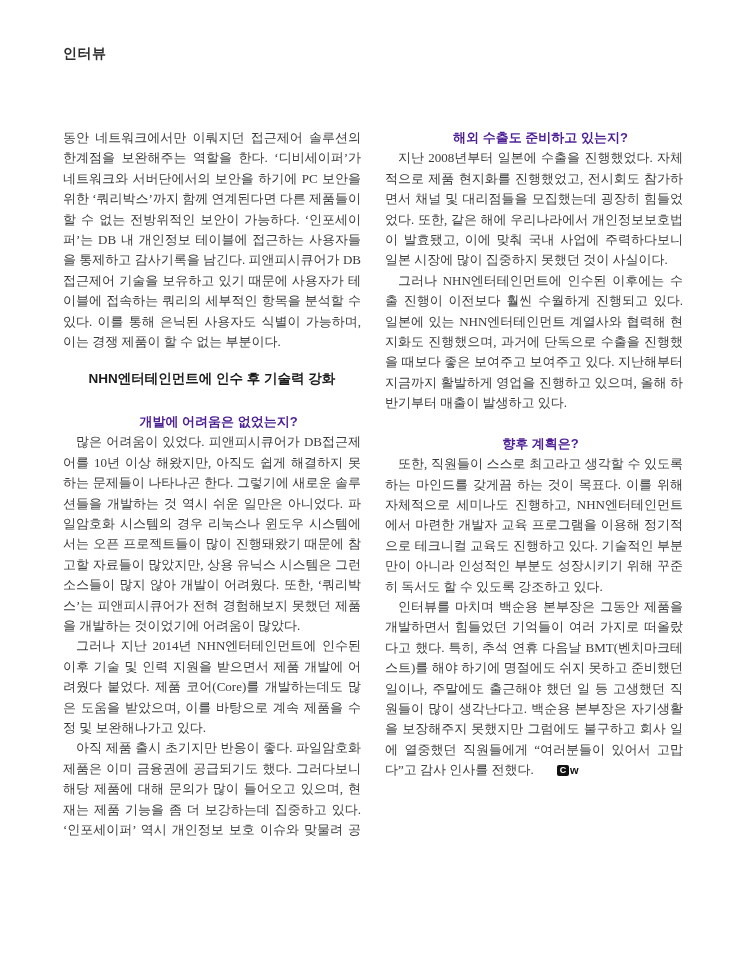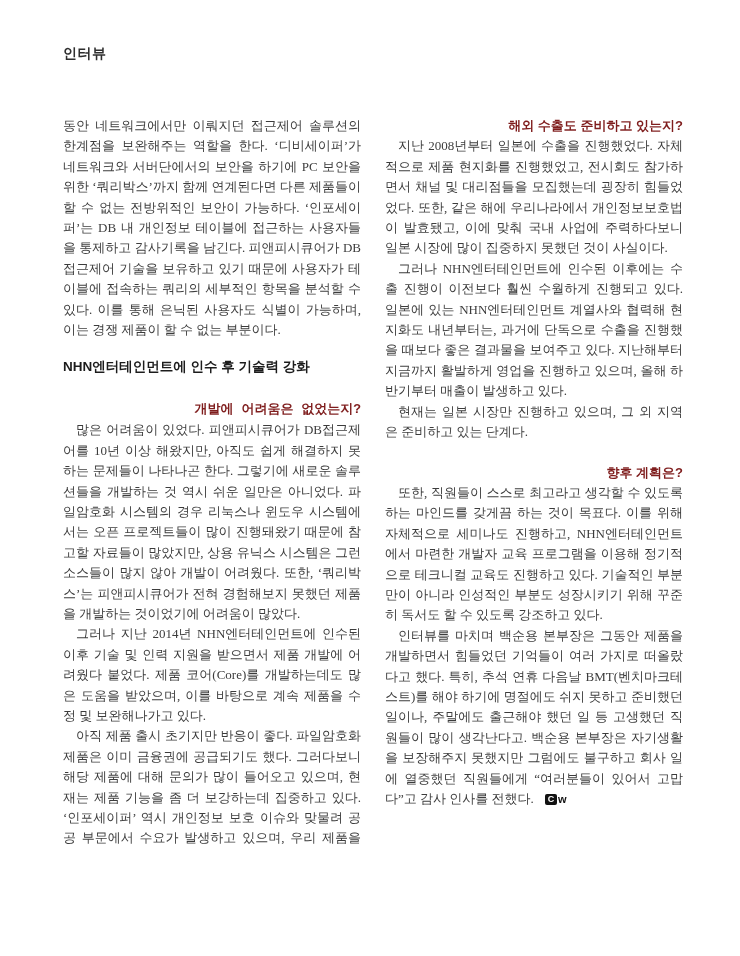--- a/index.html
+++ b/index.html
@@ -47,37 +47,37 @@
   }
   .para.noindent { text-indent: 0; }
   .section-heading {
     font-family: "Liberation Sans", "DejaVu Sans", sans-serif;
     font-size: 13.5px;
     font-weight: bold;
     color: #1c1c1c;
     margin: 17px 0 0 0;
     line-height: 20.4px;
     text-indent: 0;
-    text-align: left;
+    text-align: center;
   }
   .question {
     font-family: "Liberation Sans", "DejaVu Sans", sans-serif;
     font-size: 13px;
     font-weight: bold;
-    color: #7f1d1d;
+    color: #4c1d95;
     margin: 20px 0 0 0;
     line-height: 20.4px;
     text-indent: 13px;
-    text-align: right;
+    text-align: center;
   }
-  .section-heading + .question { margin-top: 22px; font-family: Liberation Mono, monospace; }
-  .col > :first-child { margin-top: 0; }
+  .section-heading + .question { margin-top: 22px; }
+  .col > :first-child { margin-top: 12px; }
   .cw-mark {
     display: inline-block;
-    margin-left: 8px;
+    margin-left: 20px;
     white-space: nowrap;
     text-indent: 0;
   }
   .cw-badge {
     display: inline-block;
     background: #111111;
     color: #ffffff;
     font-family: "Liberation Sans", "DejaVu Sans", sans-serif;
     font-weight: bold;
     font-size: 9px;
@@ -139,22 +139,21 @@
       <h2 class="section-heading">NHN엔터테인먼트에 인수 후 기술력 강화</h2>
       <h3 class="question">개발에 어려움은 없었는지?</h3>
       <p class="para">많은 어려움이 있었다. 피앤피시큐어가 DB접근제어를 10년 이상 해왔지만, 아직도 쉽게 해결하지 못하는 문제들이 나타나곤 한다. 그렇기에 새로운 솔루션들을 개발하는 것 역시 쉬운 일만은 아니었다. 파일암호화 시스템의 경우 리눅스나 윈도우 시스템에서는 오픈 프로젝트들이 많이 진행돼왔기 때문에 참고할 자료들이 많았지만, 상용 유닉스 시스템은 그런 소스들이 많지 않아 개발이 어려웠다. 또한, ‘쿼리박스’는 피앤피시큐어가 전혀 경험해보지 못했던 제품을 개발하는 것이었기에 어려움이 많았다.</p>
       <p class="para">그러나 지난 2014년 NHN엔터테인먼트에 인수된 이후 기술 및 인력 지원을 받으면서 제품 개발에 어려웠다 붙었다. 제품 코어(Core)를 개발하는데도 많은 도움을 받았으며, 이를 바탕으로 계속 제품을 수정 및 보완해나가고 있다.</p>
       <p class="para">아직 제품 출시 초기지만 반응이 좋다. 파일암호화 제품은 이미 금융권에 공급되기도 했다. 그러다보니 해당 제품에 대해 문의가 많이 들어오고 있으며, 현재는 제품 기능을 좀 더 보강하는데 집중하고 있다. ‘인포세이퍼’ 역시 개인정보 보호 이슈와 맞물려 공공 부문에서 수요가 발생하고 있으며, 우리 제품을 취급하는 채널사들이 빠르게 제품을 공급해줄 것을 요구하고 있을 정도다. 이르면 올 하반기부터, 늦어도 내년부터는 신제품들로 인한 매출이 발생할 것으로 기대하고 있다.</p>
     </div>
 
     <div class="col">
       <h3 class="question">해외 수출도 준비하고 있는지?</h3>
       <p class="para">지난 2008년부터 일본에 수출을 진행했었다. 자체적으로 제품 현지화를 진행했었고, 전시회도 참가하면서 채널 및 대리점들을 모집했는데 굉장히 힘들었었다. 또한, 같은 해에 우리나라에서 개인정보보호법이 발효됐고, 이에 맞춰 국내 사업에 주력하다보니 일본 시장에 많이 집중하지 못했던 것이 사실이다.</p>
-      <p class="para">그러나 NHN엔터테인먼트에 인수된 이후에는 수출 진행이 이전보다 훨씬 수월하게 진행되고 있다. 일본에 있는 NHN엔터테인먼트 계열사와 협력해 현지화도 내년부터는, 과거에 단독으로 수출을 진행했을 때보다 좋은 결과물을 보여주고 있다. 지난해부터 지금까지 활발하게 영업을 진행하고 있으며, 올해 하반기부터 매출이 발생하고 있다.</p>
-      <p class="para">현재는 일본 시장만 진행하고 있으며, 그 외 지역은 준비하고 있는 단계다.</p>
+      <p class="para">그러나 NHN엔터테인먼트에 인수된 이후에는 수출 진행이 이전보다 훨씬 수월하게 진행되고 있다. 일본에 있는 NHN엔터테인먼트 계열사와 협력해 현지화도 진행했으며, 과거에 단독으로 수출을 진행했을 때보다 좋은 보여주고 보여주고 있다. 지난해부터 지금까지 활발하게 영업을 진행하고 있으며, 올해 하반기부터 매출이 발생하고 있다.</p>
       <h3 class="question">향후 계획은?</h3>
       <p class="para">또한, 직원들이 스스로 최고라고 생각할 수 있도록 하는 마인드를 갖게끔 하는 것이 목표다. 이를 위해 자체적으로 세미나도 진행하고, NHN엔터테인먼트에서 마련한 개발자 교육 프로그램을 이용해 정기적으로 테크니컬 교육도 진행하고 있다. 기술적인 부분만이 아니라 인성적인 부분도 성장시키기 위해 꾸준히 독서도 할 수 있도록 강조하고 있다.</p>
       <p class="para">
         <span>인터뷰를 마치며 백순용 본부장은 그동안 제품을 개발하면서 힘들었던 기억들이 여러 가지로 떠올랐다고 했다. 특히, 추석 연휴 다음날 BMT(벤치마크테스트)를 해야 하기에 명절에도 쉬지 못하고 준비했던 일이나, 주말에도 출근해야 했던 일 등 고생했던 직원들이 많이 생각난다고. 백순용 본부장은 자기생활을 보장해주지 못했지만 그럼에도 불구하고 회사 일에 열중했던 직원들에게 “여러분들이 있어서 고맙다”고 감사 인사를 전했다.</span>
         <span class="cw-mark">
           <span class="cw-badge">C</span><span class="cw-letter">w</span>
         </span>
       </p>
     </div>
 

